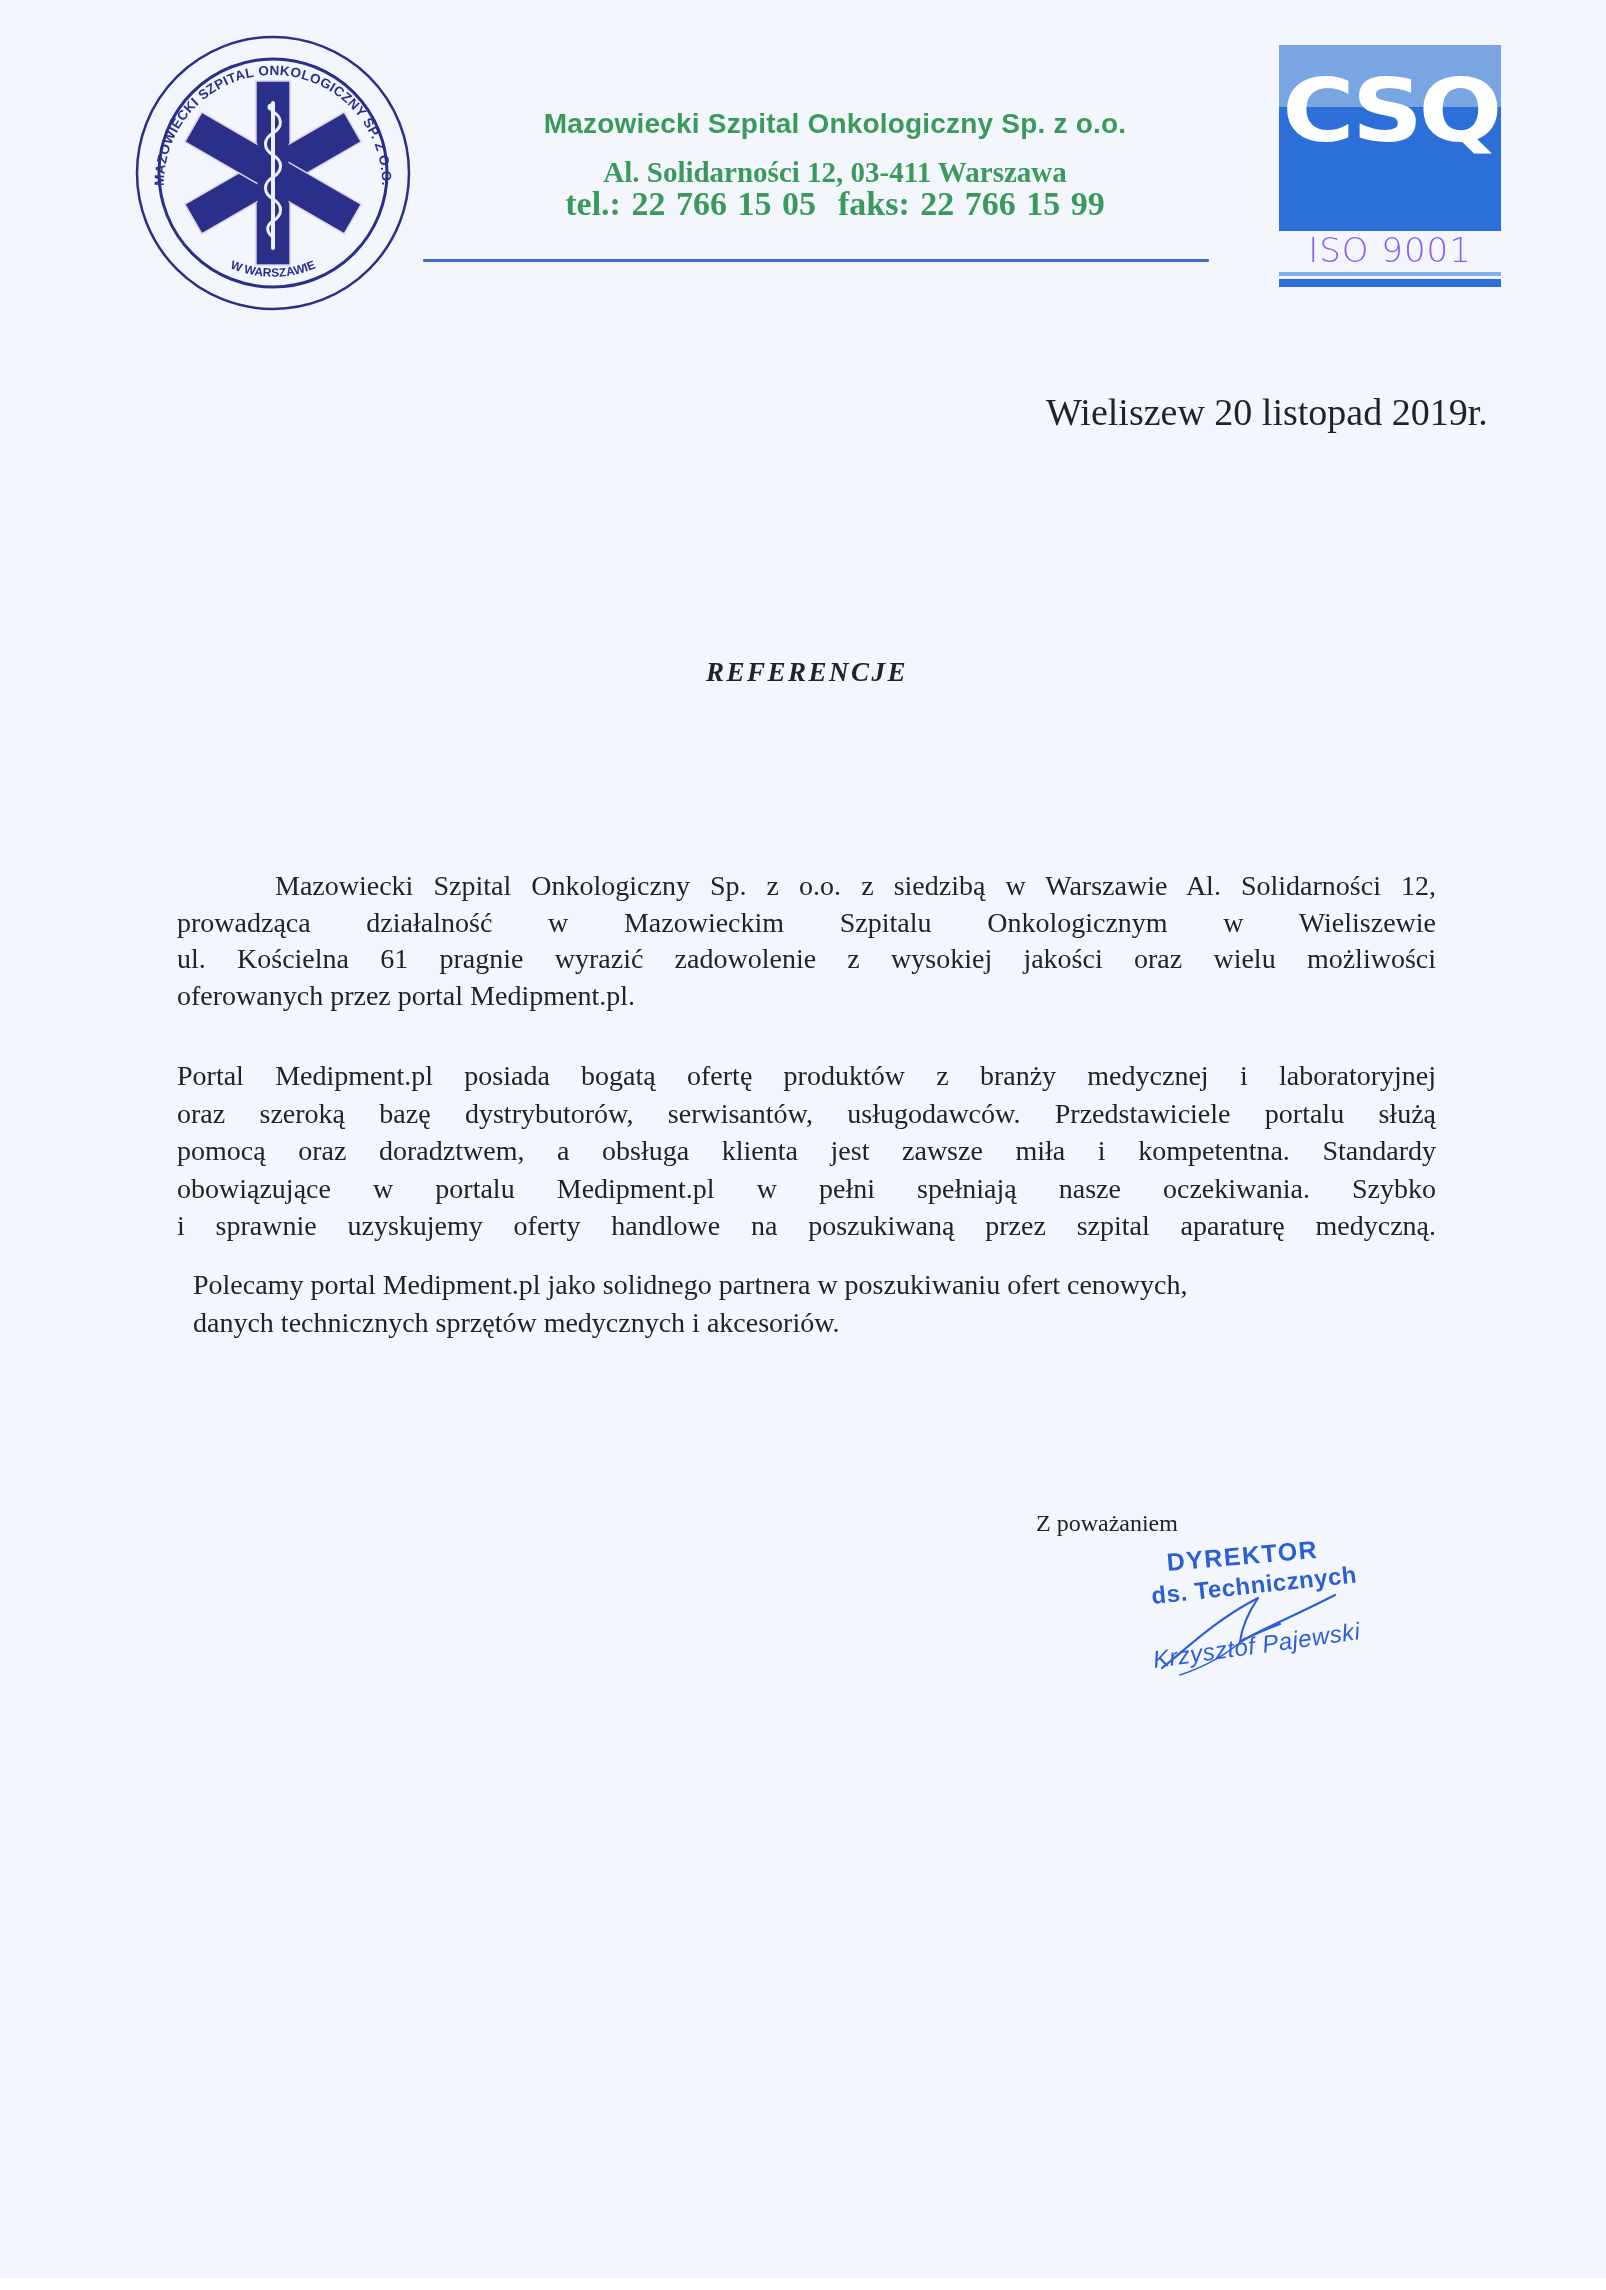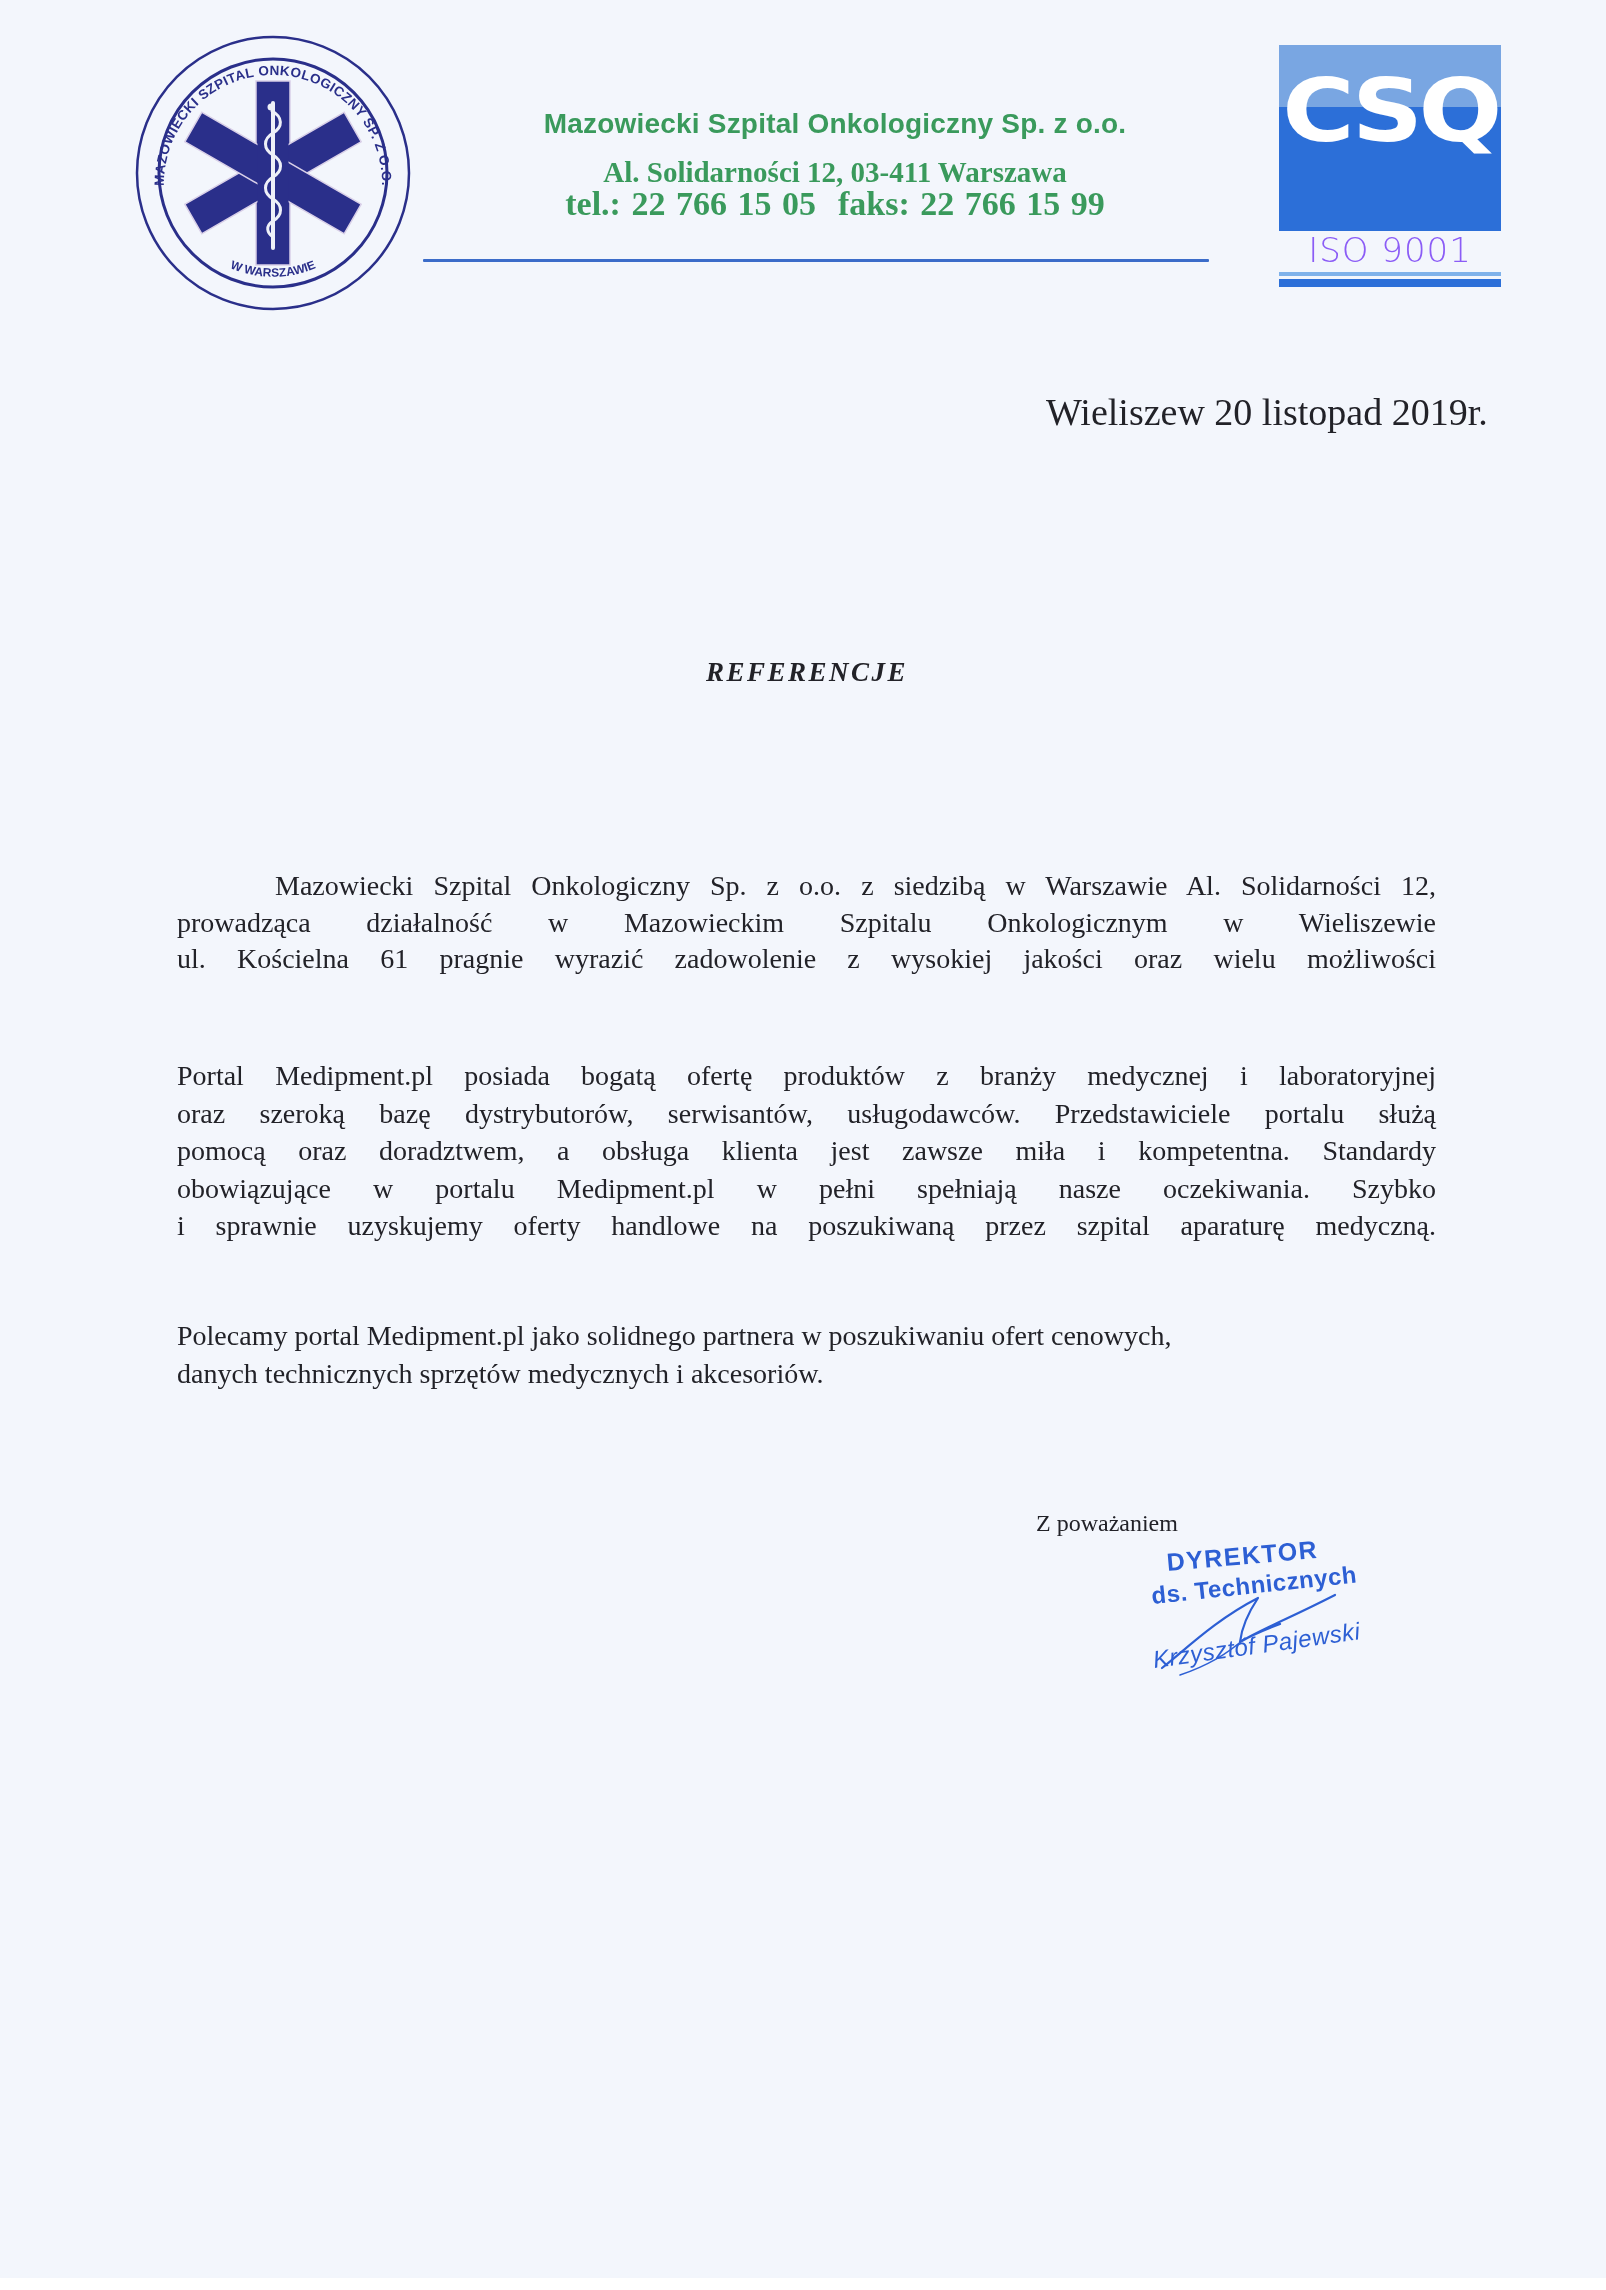--- a/index.html
+++ b/index.html
@@ -36,21 +36,21 @@
   .stripe-dark  { position: absolute; left: 1279px; top: 279px; width: 222px; height: 8px; background: #2c6fd8; }
 
   
   .date { left: 1046px; top: 390px; font-size: 38px; text-align: right; }
   .title { left: 0; width: 1606px; top: 657px; text-align: center; font-weight: bold; font-style: italic; font-size: 27px; letter-spacing: 2.5px; padding-left: 4px; }
 
   
   .para { position: absolute; left: 177px; width: 1259px; font-size: 28px; line-height: 36.5px; }
   .p1 { top: 868px; text-align: justify; text-indent: 98px; }
   .p2 { top: 1057px; text-align: justify; line-height: 37.5px; }
-  .p3 { top: 1317px; text-align: left; line-height: 38px; }
+  .p3 { top: 1266px; text-align: left; line-height: 38px; margin-left: 16px; }
   .line { display: block; text-align: justify; text-align-last: justify; white-space: nowrap; }
   .line.last { text-align-last: left; }
   .p1 .line:first-child { padding-left: 98px; text-indent: 0; }
   .p1 .line { text-indent: 0; }
 
   
   .closing { left: 1036px; top: 1510px; font-size: 24px; }
   .stamp { position: absolute; font-family: "Liberation Sans", sans-serif; color: #2d5fd4; white-space: nowrap; }
   .stamp-title { left: 1168px; top: 1548px; font-size: 25px; font-weight: bold; letter-spacing: 1.5px; transform: rotate(-5deg); transform-origin: left bottom; }
   .stamp-dept { left: 1153px; top: 1582px; font-size: 24px; font-weight: bold; letter-spacing: 0.5px; transform: rotate(-6deg); transform-origin: left bottom; }
@@ -102,20 +102,21 @@
 <div class="stripe-light"></div>
 <div class="stripe-dark"></div>
 
 <div class="abs date">Wieliszew 20 listopad 2019r.</div>
 <div class="abs title">REFERENCJE</div>
 
 <div class="para p1">
   <span class="line">Mazowiecki Szpital Onkologiczny Sp. z o.o. z siedzibą w Warszawie Al. Solidarności 12,</span>
   <span class="line">prowadząca działalność w Mazowieckim Szpitalu Onkologicznym w Wieliszewie</span>
   <span class="line">ul. Kościelna 61 pragnie wyrazić zadowolenie z wysokiej jakości oraz wielu możliwości</span>
+  <span class="line last">oferowanych przez portal Medipment.pl.</span>
 </div>
 
 <div class="para p2">
   <span class="line">Portal Medipment.pl posiada bogatą ofertę produktów z branży medycznej i laboratoryjnej</span>
   <span class="line">oraz szeroką bazę dystrybutorów, serwisantów, usługodawców. Przedstawiciele portalu służą</span>
   <span class="line">pomocą oraz doradztwem, a obsługa klienta jest zawsze miła i kompetentna. Standardy</span>
   <span class="line">obowiązujące w portalu Medipment.pl w pełni spełniają nasze oczekiwania. Szybko</span>
   <span class="line">i sprawnie uzyskujemy oferty handlowe na poszukiwaną przez szpital aparaturę medyczną.</span>
 </div>
 

